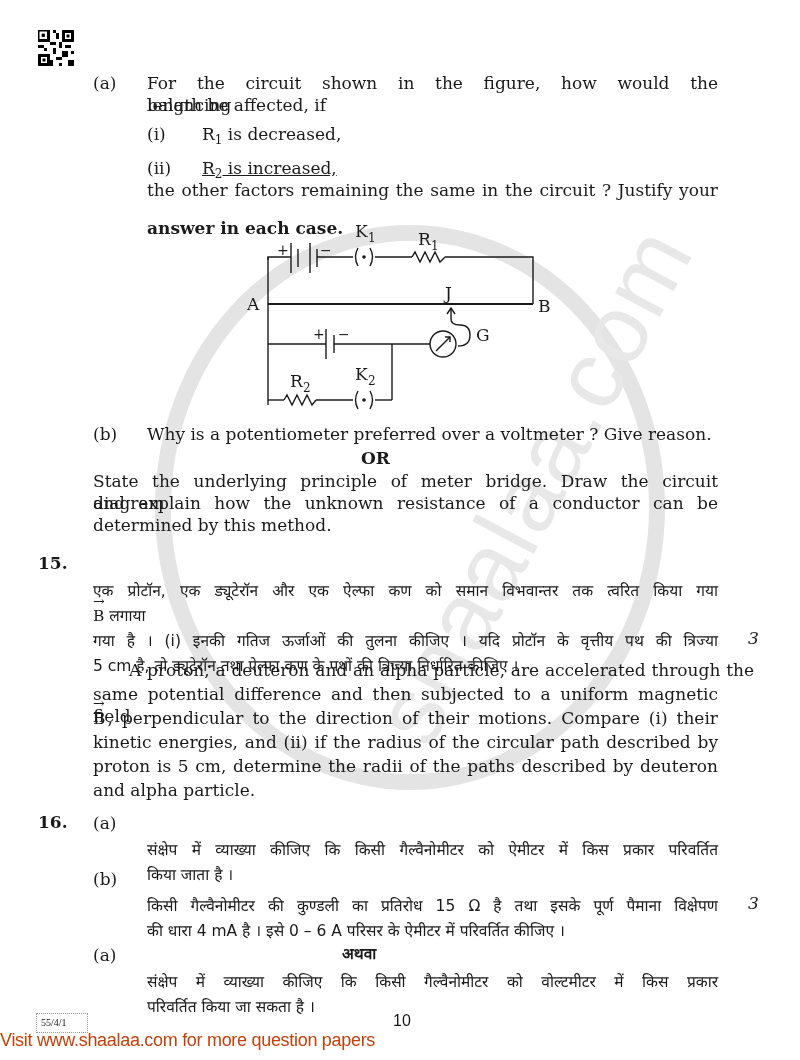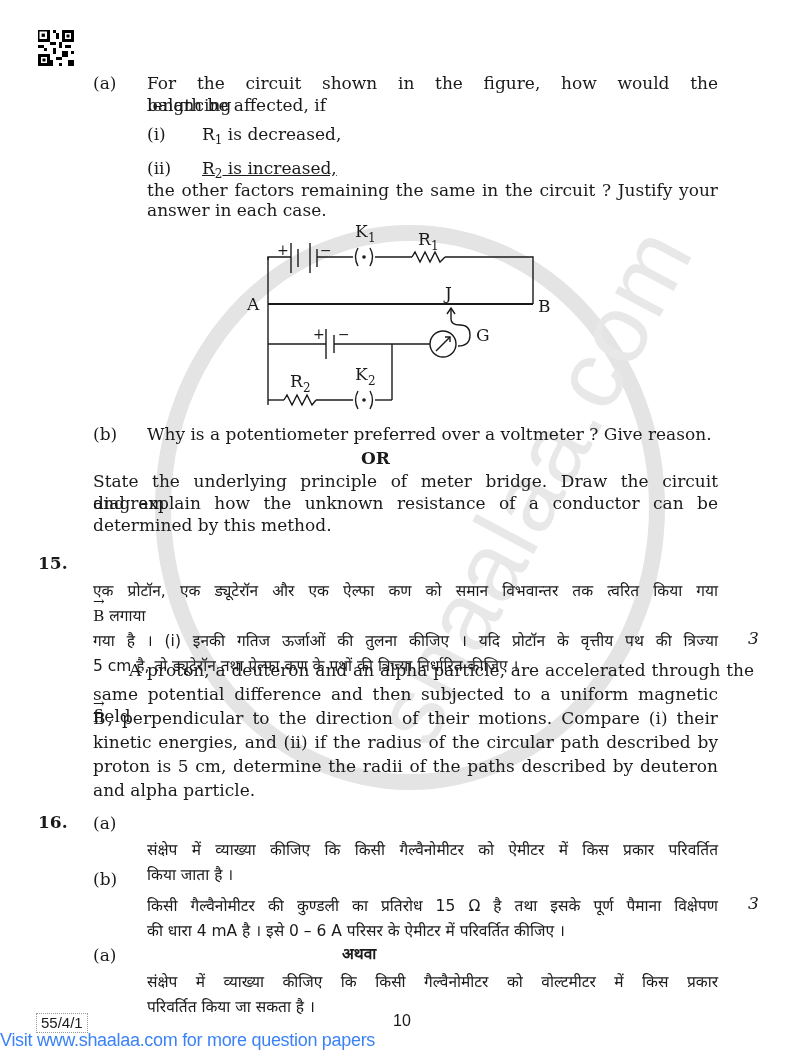--- a/index.html
+++ b/index.html
@@ -20,25 +20,25 @@
   .watermark-text {
     position: absolute; left: 250px; top: 430px; font-family: "Liberation Sans", sans-serif;
     font-size: 96px; color: #e8e8e8; transform: rotate(-62deg); transform-origin: center;
     letter-spacing: 2px; white-space: nowrap;
   }
   sub { font-size: 12px; vertical-align: -4px; line-height: 0; }
   .vec { position: relative; display: inline-block; }
   .vec::before { content: "\2192"; position: absolute; top: -15px; left: 0; font-size: 14px; }
   .footer-box {
     position: absolute; left: 36px; top: 1013px; width: 46px; height: 18px; border: 1px dotted #999;
-    font-family: Liberation Sans, sans-serif; font-size: 15px; line-height: 18px; padding-left: 4px;
+    font-family: Liberation Serif, serif; font-size: 10px; line-height: 18px; padding-left: 4px;
   }
   .footer-visit {
     position: absolute; left: 0px; top: 1030px; font-family: "Liberation Sans", sans-serif;
-    font-size: 18px; color: #3b82f6; white-space: nowrap; letter-spacing: -0.3px;
+    font-size: 18px; color: #c2410c; white-space: nowrap; letter-spacing: -0.3px;
   }
   .page-num { position: absolute; left: 393px; top: 1012px; font-family: "Liberation Sans", sans-serif; font-size: 16px; }
   .or { font-weight: bold; font-size: 17px; }
   .qr { position: absolute; left: 38px; top: 30px; width: 36px; height: 36px; }
 </style>
 </head>
 <body>
 
 <div class="watermark-circle"></div>
 <div class="watermark-text">shaalaa.com</div>
@@ -72,21 +72,21 @@
   <div class="abs txt just" style="left:147px; top:72px; width:571px; word-spacing:6px;">For the circuit shown in the figure, how would the balancing</div>
   <div class="abs txt" style="left:147px; top:94px;">length be affected, if</div>
 
   <div class="abs txt" style="left:147px; top:123px;">(i)</div>
   <div class="abs txt" style="left:202px; top:123px;"><span>R</span><sub>1</sub><span> is decreased,</span></div>
 
   <div class="abs txt" style="left:147px; top:157px;">(ii)</div>
   <div class="abs txt" style="left:202px; top:157px;text-decoration:underline;"><span>R</span><sub>2</sub><span> is increased,</span></div>
 
   <div class="abs txt" style="left:147px; top:179px; width:571px; text-align:justify; text-align-last:justify;">the other factors remaining the same in the circuit ? Justify your</div>
-  <div class="abs txt" style="left:147px; top:199px;">answer in each case.</div>
+  <div class="abs txt" style="left:147px; top:217px;font-weight:bold;">answer in each case.</div>
 
   <svg class="abs" style="left:240px; top:215px;" width="320" height="200">
     <g stroke="#1a1a1a" stroke-width="1.4" fill="none">
 
       <polyline points="28,45 28,42 51,42"></polyline>
       <line x1="51" y1="28" x2="51" y2="58"></line>
         <line x1="58" y1="34" x2="58" y2="52"></line>
       <line x1="70" y1="28" x2="70" y2="58"></line>
         <line x1="77" y1="34" x2="77" y2="52"></line>
       <line x1="77" y1="42" x2="113" y2="42"></line>

